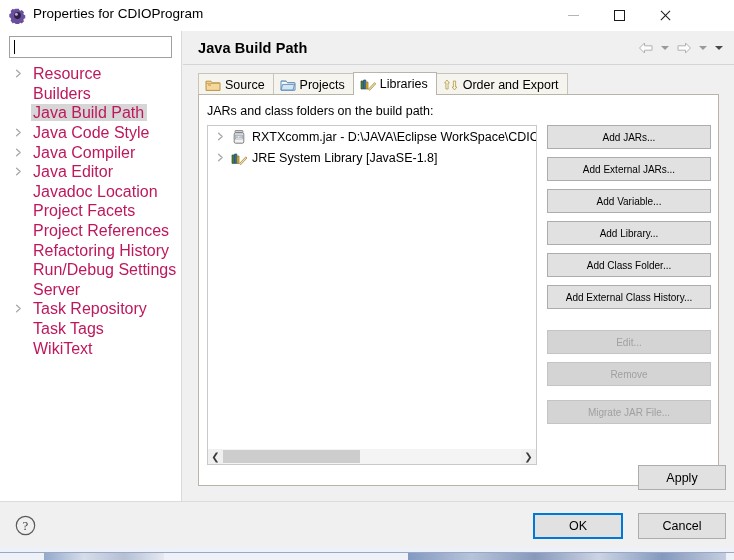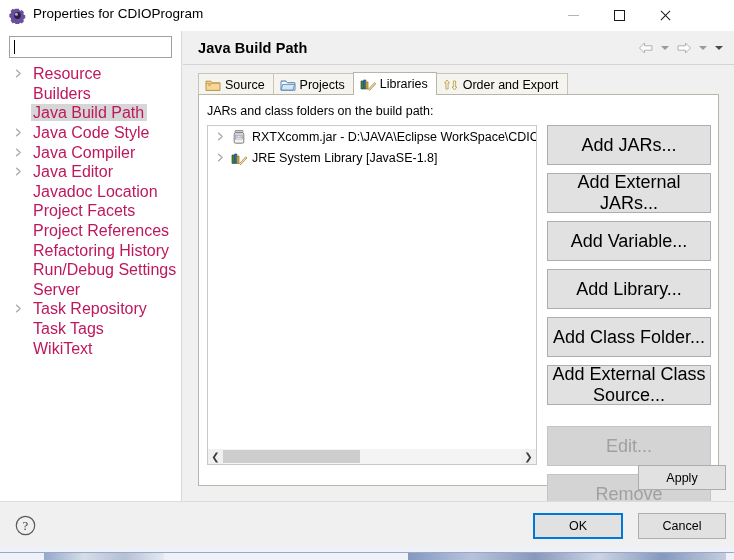--- a/index.html
+++ b/index.html
@@ -310,27 +310,27 @@
   }
 
   
   .btn-col {
     position: absolute;
     left: 348px; top: 30px;
     width: 164px;
   }
   .sbtn {
     width: 164px;
-    height: 40px;
+    height: 24px;
     margin-bottom: 8px;
     background: #e1e1e1;
     border: 1px solid #adadad;
     box-sizing: border-box;
     font-family: "Liberation Sans", sans-serif;
-    font-size: 18px;
+    font-size: 10px;
     color: #000;
     cursor: default;
     display: flex;
     align-items: center;
     justify-content: center;
     padding: 0;
   }
   .sbtn.disabled {
     color: #a0a0a0;
     background: #d4d4d4;
@@ -616,21 +616,21 @@
         </div>
         <div class="hs-arrow">❯</div>
       </div>
 
       <div class="btn-col" id="btn-col">
           <button class="sbtn">Add JARs...</button>
           <button class="sbtn">Add External JARs...</button>
           <button class="sbtn">Add Variable...</button>
           <button class="sbtn">Add Library...</button>
           <button class="sbtn">Add Class Folder...</button>
-          <button class="sbtn gap-lg">Add External Class Source...</button>
+          <button class="sbtn gap-lg">Add External Class History...</button>
           <button class="sbtn disabled" disabled="">Edit...</button>
           <button class="sbtn disabled gap-md" disabled="">Remove</button>
           <button class="sbtn disabled" disabled="">Migrate JAR File...</button>
         </div>
     </div>
 
   </div>
 
   <button class="apply-btn">Apply</button>
 

